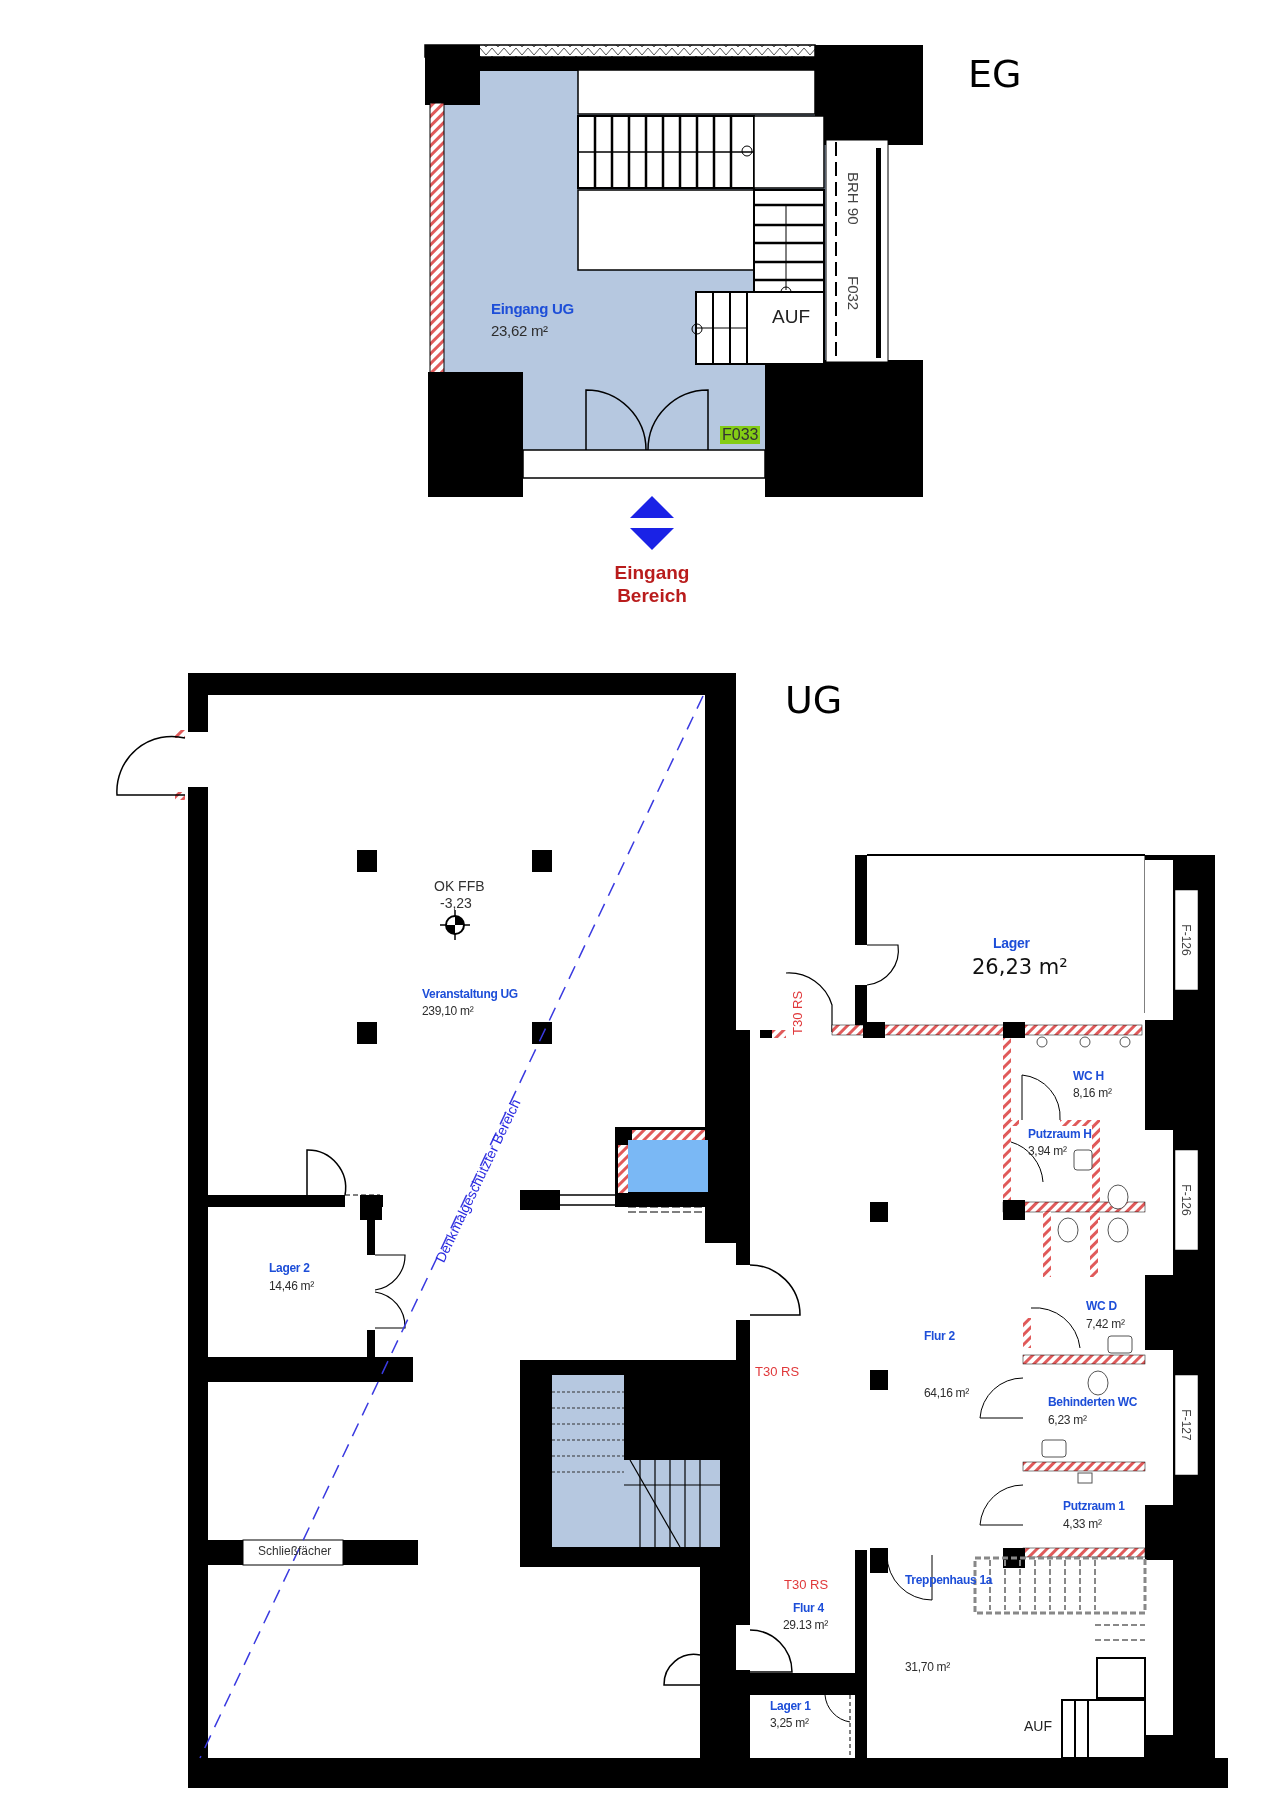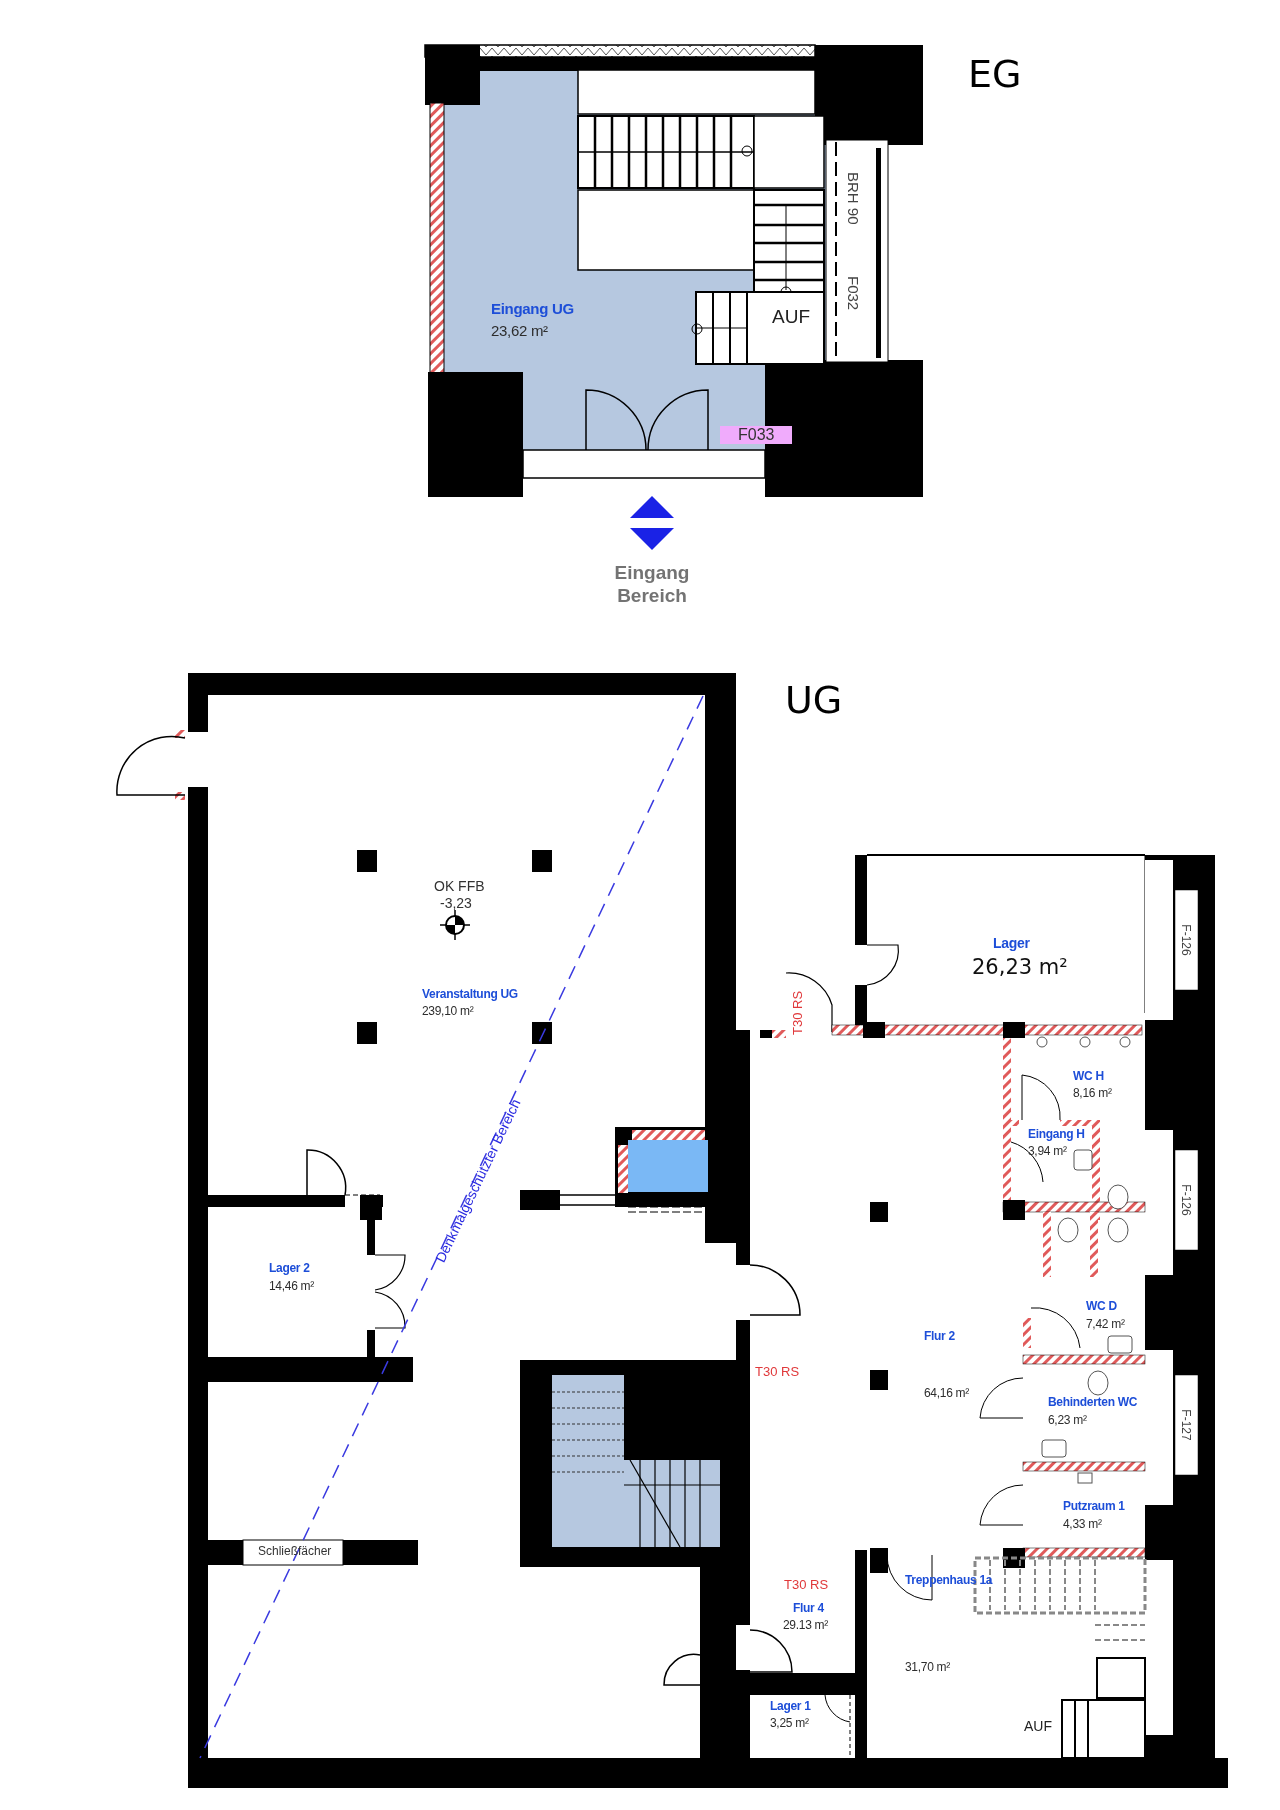--- a/index.html
+++ b/index.html
@@ -3,26 +3,26 @@
 <meta charset="utf-8">
 <style>
   html, body { margin: 0; padding: 0; background: #ffffff; }
   body { width: 1280px; height: 1810px; position: relative; overflow: hidden; font-family: "Liberation Sans", sans-serif; }
   svg.plan { position: absolute; left: 0; top: 0; }
   .lbl { position: absolute; font-family: "Liberation Sans", sans-serif; color: #333; white-space: nowrap; line-height: 1.15; }
   .room-name { font-size: 13px; color: #1d4ed8; letter-spacing: -0.3px; font-weight: bold; }
   .room-area { font-size: 13px; color: #2d2d2d; letter-spacing: -0.3px; }
   .floor-tag { position: absolute; font-family: "DejaVu Sans", sans-serif; font-size: 38px; color: #000; }
   .red-lbl { position: absolute; font-size: 13px; color: #e0383a; font-family: "Liberation Sans", sans-serif; white-space: nowrap; }
-  .blue-lbl { position: absolute; font-size: 19px; font-weight: bold; color: #737373; text-align: center; line-height: 1.2; }
+  .blue-lbl { position: absolute; font-size: 19px; font-weight: bold; color: #b91c1c; text-align: center; line-height: 1.2; }
   .vert { position: absolute; transform: rotate(90deg); transform-origin: left top; white-space: nowrap; font-size: 15px; color: #444; }
   .vert-ccw { position: absolute; transform: rotate(-90deg); transform-origin: left top; white-space: nowrap; font-size: 13px; color: #e0383a; }
   .f-tag { position: absolute; font-size: 12px; color: #444; transform: rotate(90deg); transform-origin: center; white-space: nowrap; }
   .big-area { font-family: "DejaVu Sans", sans-serif; font-size: 21px; color: #111; }
-  .box-lbl { position: absolute; background: #f0abfc; font-size: 16px; color: #333; padding: 0 18px; }
+  .box-lbl { position: absolute; background: #84cc16; font-size: 16px; color: #333; padding: 0 2px; }
   .diag-lbl { position: absolute; font-size: 14px; color: #2a2ae0; transform-origin: left top; white-space: nowrap; }
 </style>
 </head>
 <body>
 
 <svg class="plan" width="1280" height="1810" viewBox="0 0 1280 1810">
   <defs>
     <pattern id="hatch" patternUnits="userSpaceOnUse" width="7" height="7" patternTransform="rotate(45)">
       <rect width="7" height="7" fill="#fff"></rect>
       <rect width="3" height="7" fill="#e05a5a"></rect>
@@ -298,21 +298,21 @@
 
 <div class="lbl room-name" style="left:993px; top:935px; font-size:14px;">Lager</div>
 <div class="lbl big-area" style="left:972px; top:955px;">26,23 m²</div>
 
 <div class="lbl room-name" style="left:269px; top:1262px; font-size:12px;">Lager 2</div>
 <div class="lbl room-area" style="left:269px; top:1280px; font-size:12px;">14,46 m²</div>
 
 <div class="lbl room-name" style="left:1073px; top:1070px; font-size:12px;">WC H</div>
 <div class="lbl room-area" style="left:1073px; top:1087px; font-size:12px;">8,16 m²</div>
 
-<div class="lbl room-name" style="left:1028px; top:1128px; font-size:12px;">Eingang H</div>
+<div class="lbl room-name" style="left:1028px; top:1128px; font-size:12px;">Putzraum H</div>
 <div class="lbl room-area" style="left:1028px; top:1145px; font-size:12px;">3,94 m²</div>
 
 <div class="lbl room-name" style="left:1086px; top:1300px; font-size:12px;">WC D</div>
 <div class="lbl room-area" style="left:1086px; top:1318px; font-size:12px;">7,42 m²</div>
 
 <div class="lbl room-name" style="left:924px; top:1330px; font-size:12px;">Flur 2</div>
 <div class="lbl room-area" style="left:924px; top:1347px; font-size:12px;margin-top:40px;">64,16 m²</div>
 
 <div class="lbl room-name" style="left:1048px; top:1396px; font-size:12px;">Behinderten WC</div>
 <div class="lbl room-area" style="left:1048px; top:1414px; font-size:12px;">6,23 m²</div>

